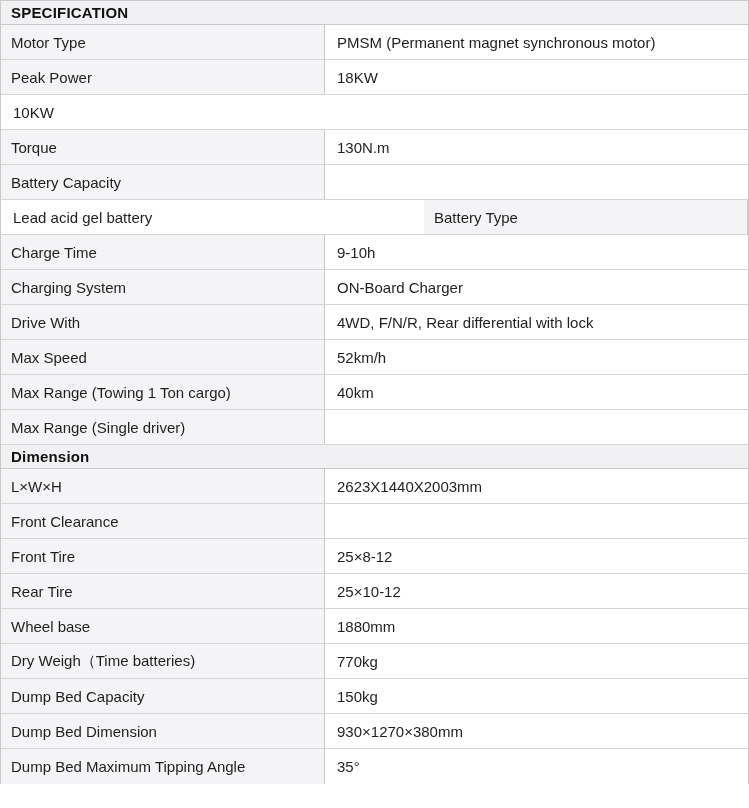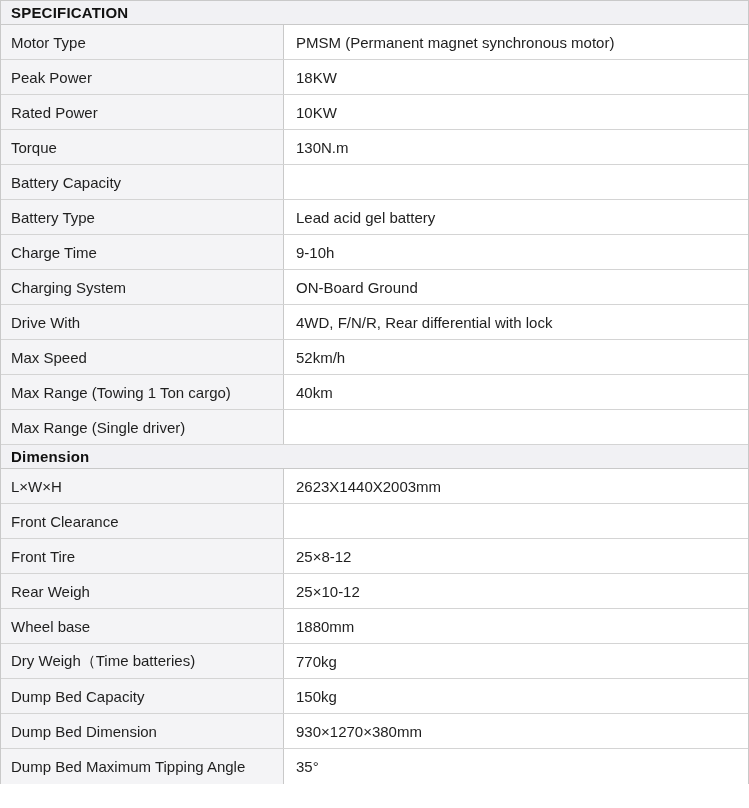--- a/index.html
+++ b/index.html
@@ -45,21 +45,21 @@
   .cell {
     box-sizing: border-box;
     display: flex;
     align-items: center;
     font-size: 15px;
     color: var(--body-text);
     white-space: nowrap;
     overflow: hidden;
   }
   .cell.label {
-    width: 283px;
+    width: 324px;
     background: var(--label-bg);
     border-right: 1px solid var(--border-strong);
     padding-left: 10px;
     flex-shrink: 0;
   }
   .cell.value {
     flex: 1;
     background: var(--value-bg);
     padding-left: 12px;
     text-align: right;
@@ -72,41 +72,40 @@
     <div class="section-header">SPECIFICATION</div>
     <div class="spec-row">
       <div class="cell label">Motor Type</div>
       <div class="cell value">PMSM (Permanent magnet synchronous motor)</div>
     </div>
     <div class="spec-row">
       <div class="cell label">Peak Power</div>
       <div class="cell value">18KW</div>
     </div>
     <div class="spec-row">
-      <div class="cell label">Rated Power</div>
       <div class="cell value">10KW</div>
     </div>
     <div class="spec-row">
       <div class="cell label">Torque</div>
       <div class="cell value">130N.m</div>
     </div>
     <div class="spec-row">
       <div class="cell label">Battery Capacity</div>
     </div>
     <div class="spec-row">
+      <div class="cell value">Lead acid gel battery</div>
       <div class="cell label">Battery Type</div>
-      <div class="cell value">Lead acid gel battery</div>
     </div>
     <div class="spec-row">
       <div class="cell label">Charge Time</div>
       <div class="cell value">9-10h</div>
     </div>
     <div class="spec-row">
       <div class="cell label">Charging System</div>
-      <div class="cell value">ON-Board Ground</div>
+      <div class="cell value">ON-Board Charger</div>
     </div>
     <div class="spec-row">
       <div class="cell label">Drive With</div>
       <div class="cell value">4WD, F/N/R, Rear differential with lock</div>
     </div>
     <div class="spec-row">
       <div class="cell label">Max Speed</div>
       <div class="cell value">52km/h</div>
     </div>
     <div class="spec-row">
@@ -122,21 +121,21 @@
       <div class="cell value">2623X1440X2003mm</div>
     </div>
     <div class="spec-row">
       <div class="cell label">Front Clearance</div>
     </div>
     <div class="spec-row">
       <div class="cell label">Front Tire</div>
       <div class="cell value">25×8-12</div>
     </div>
     <div class="spec-row">
-      <div class="cell label">Rear Weigh</div>
+      <div class="cell label">Rear Tire</div>
       <div class="cell value">25×10-12</div>
     </div>
     <div class="spec-row">
       <div class="cell label">Wheel base</div>
       <div class="cell value">1880mm</div>
     </div>
     <div class="spec-row">
       <div class="cell label">Dry Weigh（Time batteries)</div>
       <div class="cell value">770kg</div>
     </div>

